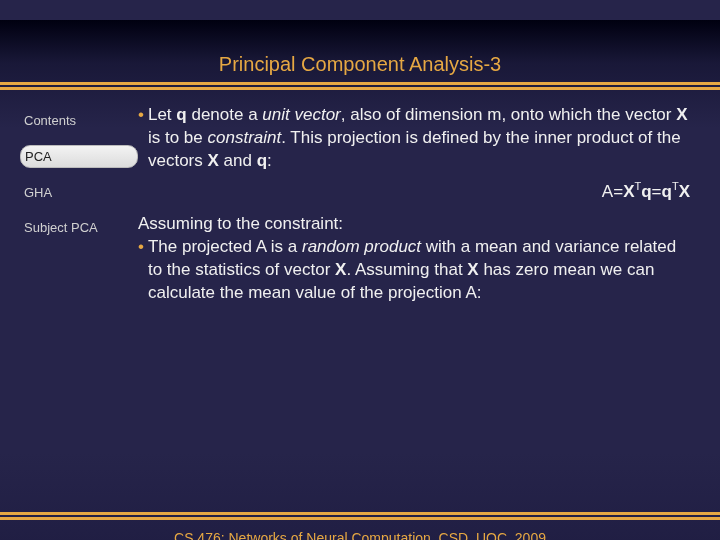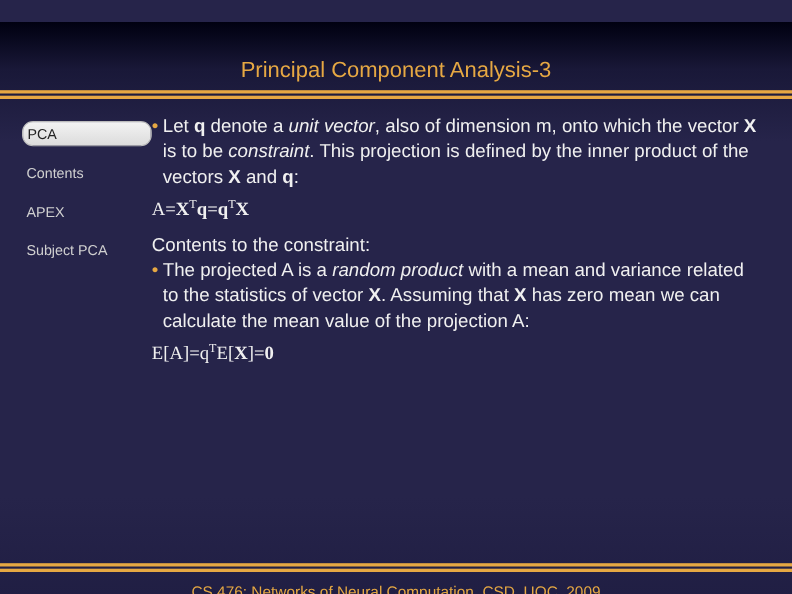--- a/index.html
+++ b/index.html
@@ -67,24 +67,23 @@
     line-height: 1.35;
   }
   .bullet-row { display: flex; }
   .dot {
     color: #e6a843;
     font-size: 17px;
     line-height: 1.35;
     padding-right: 4px;
   }
   .formula {
-    text-align: left;
+    text-align: right;
     margin: 6px 0 10px 0;
     font-size: 17px;
-    font-family: Liberation Serif, serif;
   }
   .sup { vertical-align: super; font-size: 11px; }
   .footer-sep-wrap { margin-top: 2px; }
   .footer {
     text-align: center;
     color: #e6a843;
     font-size: 14px;
     padding: 10px 0 14px 0;
     text-decoration: underline;
   }
@@ -98,48 +97,47 @@
 
   <div class="title-band">
     <div class="title">Principal Component Analysis-3</div>
   </div>
   <div class="sep"></div>
   <div class="sep"></div>
 
   <div class="main">
 
     <div class="sidebar">
+      <div class="nav-item">Contents</div>
       <div class="nav-item active">PCA</div>
-      <div class="nav-item">Contents</div>
-      <div class="nav-item">APEX</div>
+      <div class="nav-item">GHA</div>
       <div class="nav-item">Subject PCA</div>
     </div>
 
     <div class="content">
 
       <div class="bullet-row">
         <span class="dot">•</span>
         <span>
           <span>Let </span><b>q</b><span> denote a </span><i>unit vector</i><span>, also of dimension m, onto which the vector </span><b>X</b><span> is to be </span><i>constraint</i><span>. This projection is defined by the inner product of the vectors </span><b>X</b><span> and </span><b>q</b><span>:</span>
         </span>
       </div>
 
       <div class="formula">A=<b>X</b><span class="sup">T</span><b>q</b>=<b>q</b><span class="sup">T</span><b>X</b></div>
 
-      <div>Contents to the constraint:</div>
+      <div>Assuming to the constraint:</div>
 
 
       <div class="bullet-row">
         <span class="dot">•</span>
         <span>
           <span>The projected A is a </span><i>random product</i><span> with a mean and variance related to the statistics of vector </span><b>X</b><span>. Assuming that </span><b>X</b><span> has zero mean we can calculate the mean value of the projection A:</span>
         </span>
       </div>
 
-      <div class="formula">E[A]=q<span class="sup">T</span>E[<b>X</b>]=<b>0</b></div>
 
     </div>
   </div>
 
   <div class="footer-sep-wrap">
     <div class="sep"></div>
     <div class="sep"></div>
   </div>
   <div class="footer">CS 476: Networks of Neural Computation, CSD, UOC, 2009</div>
 

